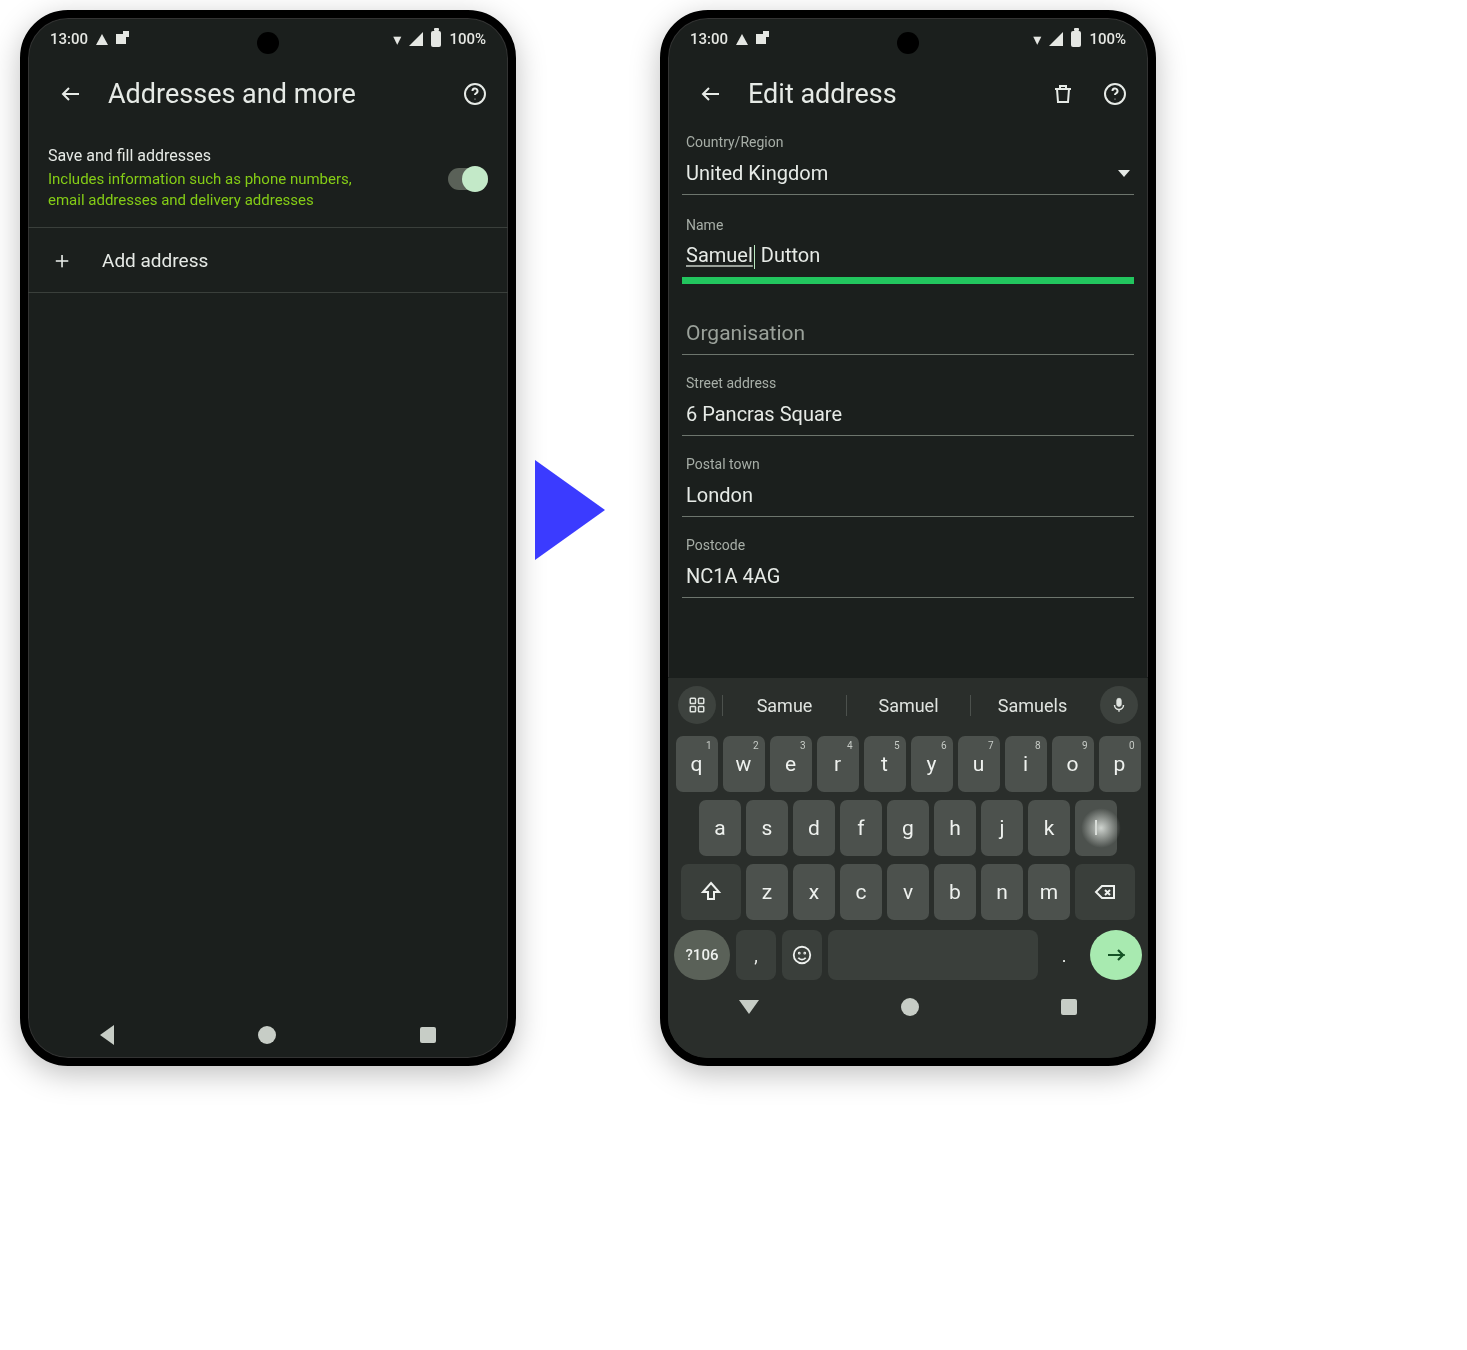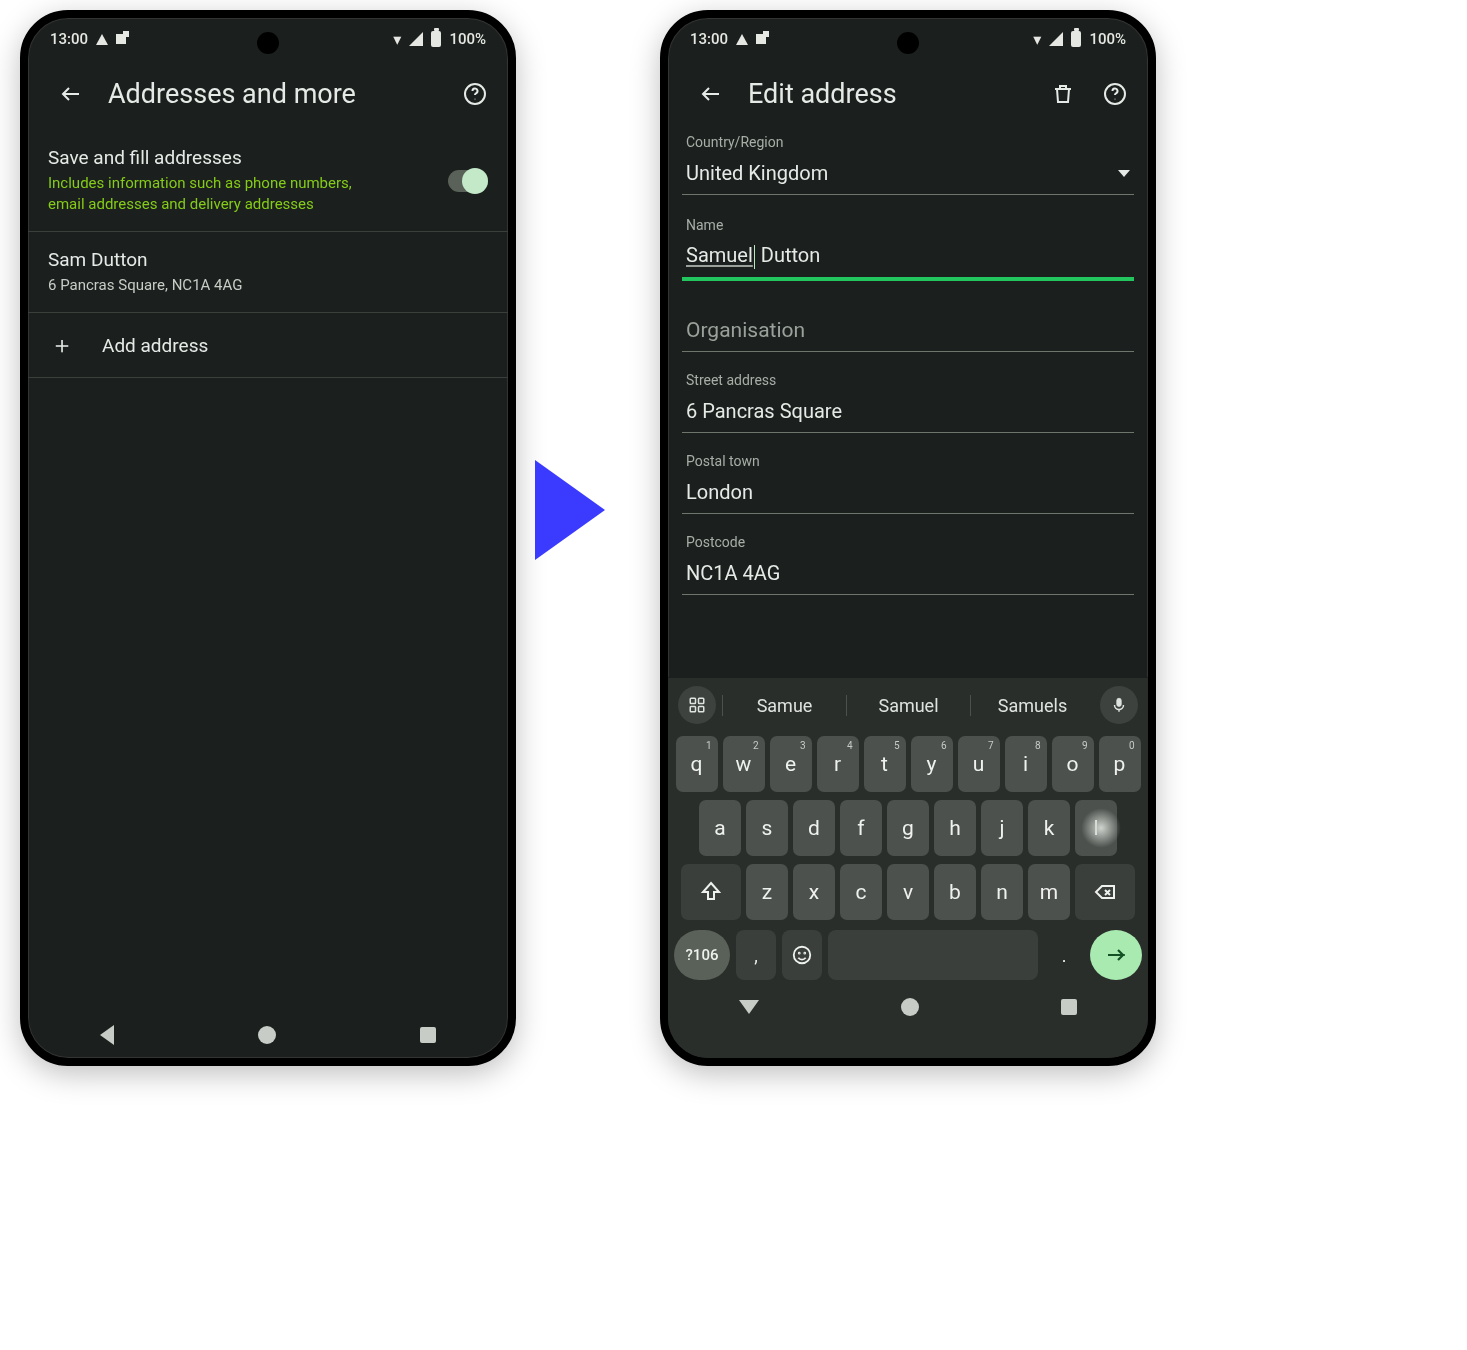--- a/index.html
+++ b/index.html
@@ -77,21 +77,21 @@
   .iconbtn svg { width:24px;height:24px;stroke:currentColor;fill:none;stroke-width:2;}
   .help-circle svg{stroke-width:2;}
 
   
   .section {
     padding: 16px 20px;
     border-bottom: 1px solid #3a3f3b;
   }
   .row { display:flex; align-items:center; gap:16px; }
   .row .txt { flex:1; }
-  .heading { font-size:19px; color:#e6eae6; margin-bottom:4px; }
+  .heading { font-size:16px; color:#e6eae6; margin-bottom:4px; }
   .sub     { font-size:15px; color:#84cc16; line-height:1.4; max-width: 340px;}
   .toggle {
     width: 40px; height: 22px; background:#5a6158; border-radius: 12px; position:relative;
   }
   .toggle .knob{
     position:absolute; right:0; top:-2px; width:26px;height:26px;border-radius:50%;
     background:#c3e9c8;
   }
   .addrow {
     display:flex; align-items:center; gap: 28px;
@@ -105,21 +105,21 @@
   .formlabel { font-size:14px; color:#a7aea7; padding: 14px 18px 4px 18px; }
   .formrow {
     margin: 0 14px 0 14px;
     border-bottom: 1px solid #6d756d;
     padding: 6px 4px 8px 4px;
     color:#e6eae6;
     font-size:20px;
     display:flex; align-items:center; justify-content:space-between;
     min-height: 26px;
   }
-  .formrow.active { border-bottom: 4px solid #22c55e; text-align: right; }
+  .formrow.active { border-bottom: 7px solid #22c55e; text-align: right; }
   .formrow .placeholder { color:#9aa19a; font-size:21px; }
   .formrow .caret{
     display:inline-block; width:1px;height:24px;background:#b9e7bf;vertical-align:middle;margin:0 1px;
   }
   .formrow .ul{ text-decoration: underline; text-decoration-color:#9aa19a; text-underline-offset:3px;}
   .formrow .dd {
     width:0;height:0;border-left:6px solid transparent;border-right:6px solid transparent;border-top:7px solid #e6eae6;
   }
   .gap { height:8px; }
   .gap2{ height:6px; }
@@ -243,24 +243,20 @@
           <div class="txt">
             <div class="heading">Save and fill addresses</div>
             <div class="sub">Includes information such as phone numbers, email addresses and delivery addresses</div>
           </div>
           <div class="toggle">
             <div class="knob"></div>
           </div>
         </div>
       </div>
 
-      <div class="section">
-        <div class="heading">Sam Dutton</div>
-        <div class="sub" style="color:#c7cdc6">6 Pancras Square, NC1A 4AG</div>
-      </div>
 
       <div class="addrow">
         <span class="plus">＋</span>
         <span>Add address</span>
       </div>
     </div>
 
     <div class="navbar">
       <div class="nav-tri"></div>
       <div class="nav-circ"></div>

